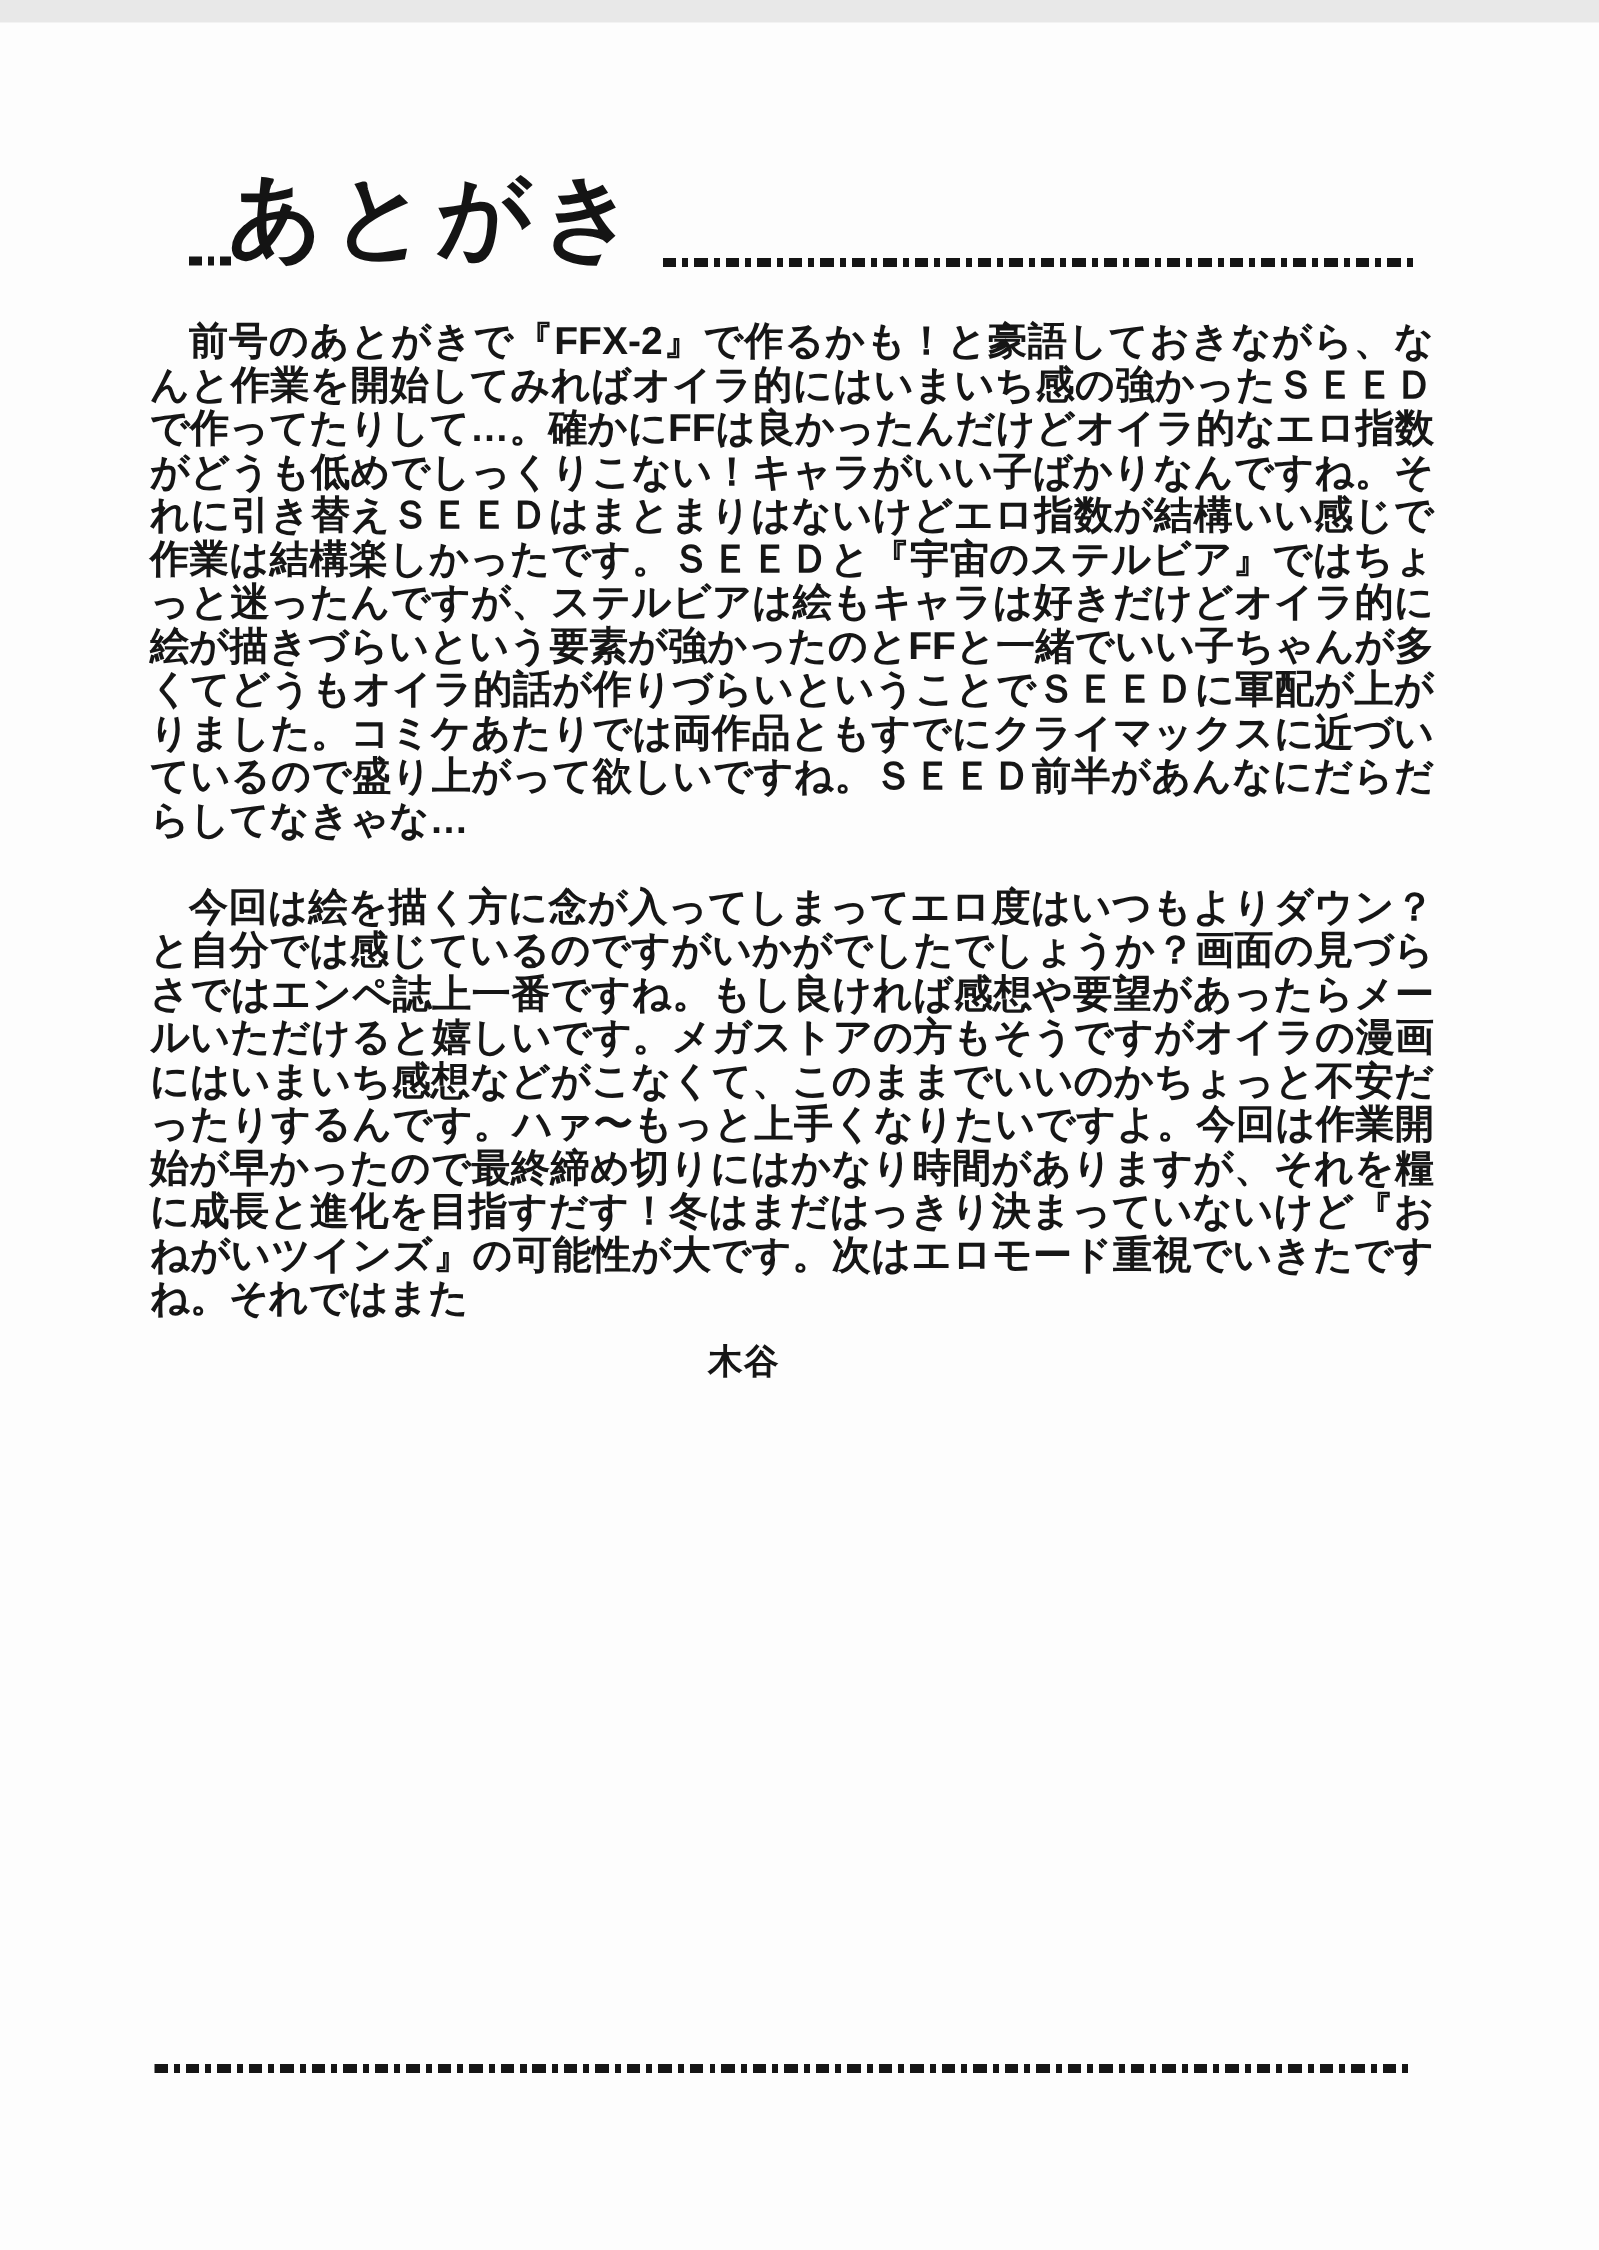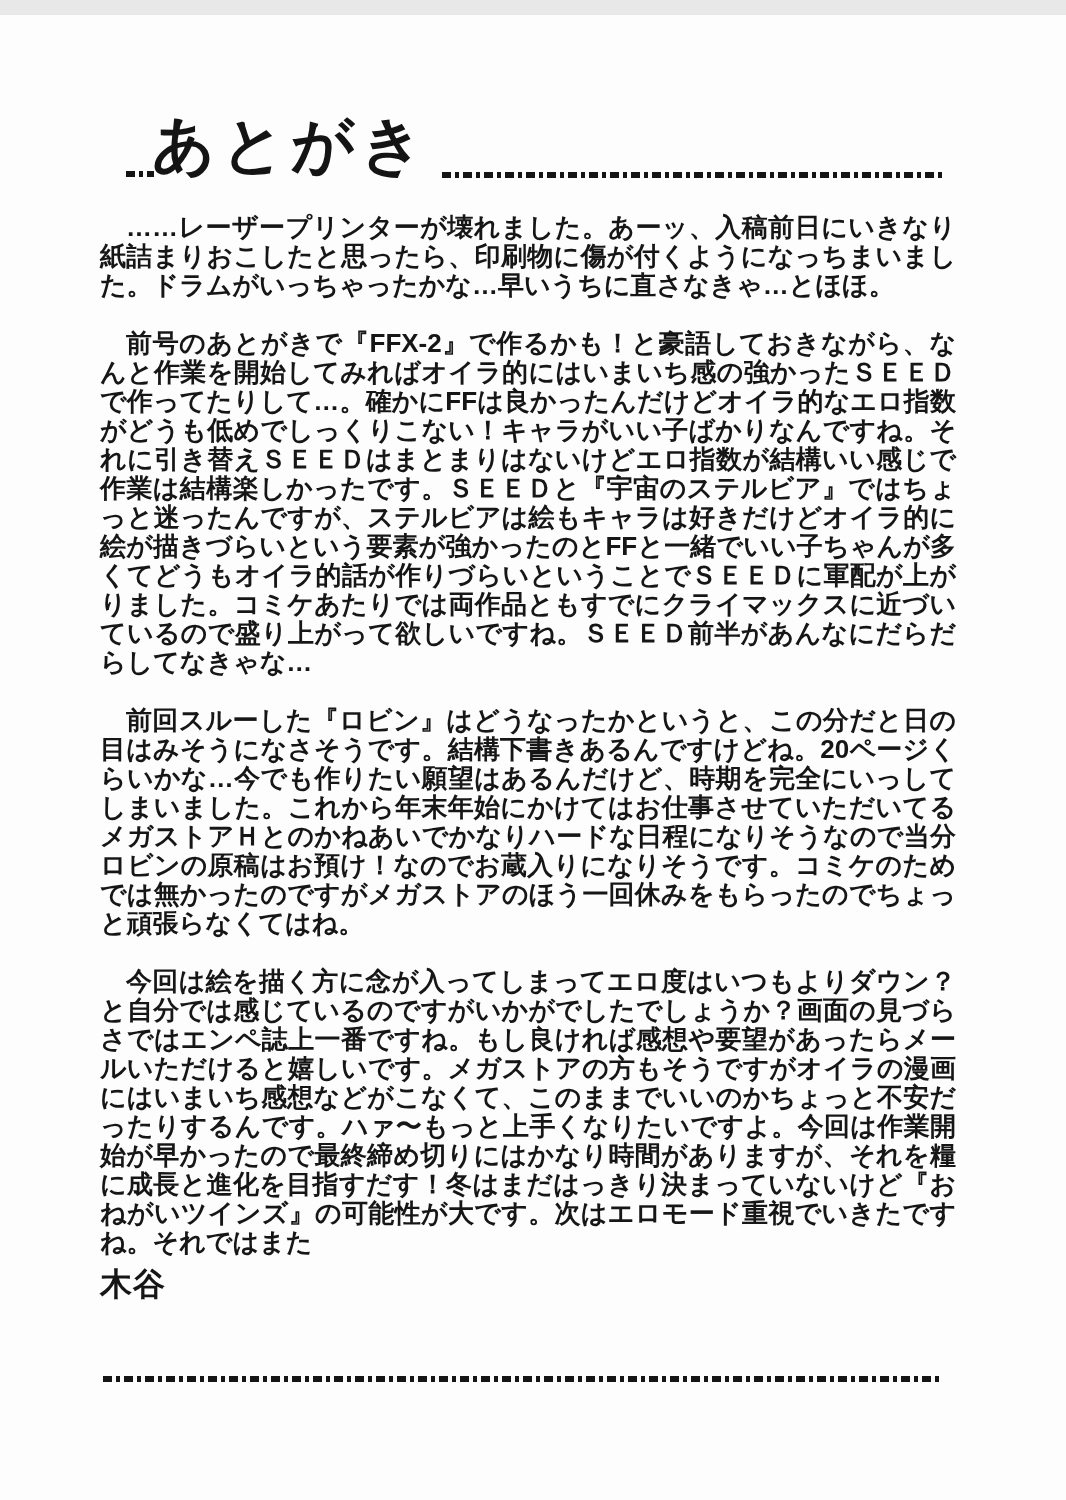--- a/index.html
+++ b/index.html
@@ -50,39 +50,37 @@
     text-align:justify;
     letter-spacing:0;
   }
   .body-text p{
     margin:0 0 29px 0;
     text-indent:1em;
     overflow-wrap:break-word;
   }
   .body-text p:last-of-type{ margin-bottom:13px; }
   .signature{
-    text-align:left;
+    text-align:center;
     padding-right:64px;
-    font-size:32px;
+    font-size:23px;
     font-weight:600;
     letter-spacing:1px;
   }
 </style>
 </head>
 <body>
 
 <div class="page">
 
   <div class="dashline dash-left"></div>
   <h1 class="page-title">あとがき</h1>
   <div class="dashline dash-right"></div>
 
   <div class="body-text">
-    <p>……レーザープリンターが壊れました。あーッ、入稿前日にいきなり紙詰まりおこしたと思ったら、印刷物に傷が付くようになっちまいました。ドラムがいっちゃったかな…早いうちに直さなきゃ…とほほ。</p>
     <p>前号のあとがきで『FFX-2』で作るかも！と豪語しておきながら、なんと作業を開始してみればオイラ的にはいまいち感の強かったＳＥＥＤで作ってたりして…。確かにFFは良かったんだけどオイラ的なエロ指数がどうも低めでしっくりこない！キャラがいい子ばかりなんですね。それに引き替えＳＥＥＤはまとまりはないけどエロ指数が結構いい感じで作業は結構楽しかったです。ＳＥＥＤと『宇宙のステルビア』ではちょっと迷ったんですが、ステルビアは絵もキャラは好きだけどオイラ的に絵が描きづらいという要素が強かったのとFFと一緒でいい子ちゃんが多くてどうもオイラ的話が作りづらいということでＳＥＥＤに軍配が上がりました。コミケあたりでは両作品ともすでにクライマックスに近づいているので盛り上がって欲しいですね。ＳＥＥＤ前半があんなにだらだらしてなきゃな…</p>
-    <p>前回スルーした『ロビン』はどうなったかというと、この分だと日の目はみそうになさそうです。結構下書きあるんですけどね。20ページくらいかな…今でも作りたい願望はあるんだけど、時期を完全にいっしてしまいました。これから年末年始にかけてはお仕事させていただいてるメガストアＨとのかねあいでかなりハードな日程になりそうなので当分ロビンの原稿はお預け！なのでお蔵入りになりそうです。コミケのためでは無かったのですがメガストアのほう一回休みをもらったのでちょっと頑張らなくてはね。</p>
     <p>今回は絵を描く方に念が入ってしまってエロ度はいつもよりダウン？と自分では感じているのですがいかがでしたでしょうか？画面の見づらさではエンペ誌上一番ですね。もし良ければ感想や要望があったらメールいただけると嬉しいです。メガストアの方もそうですがオイラの漫画にはいまいち感想などがこなくて、このままでいいのかちょっと不安だったりするんです。ハァ〜もっと上手くなりたいですよ。今回は作業開始が早かったので最終締め切りにはかなり時間がありますが、それを糧に成長と進化を目指すだす！冬はまだはっきり決まっていないけど『おねがいツインズ』の可能性が大です。次はエロモード重視でいきたですね。それではまた</p>
     <div class="signature">木谷</div>
   </div>
 
   <div class="dashline dash-bottom"></div>
 
 </div>
 
 </body></html>

